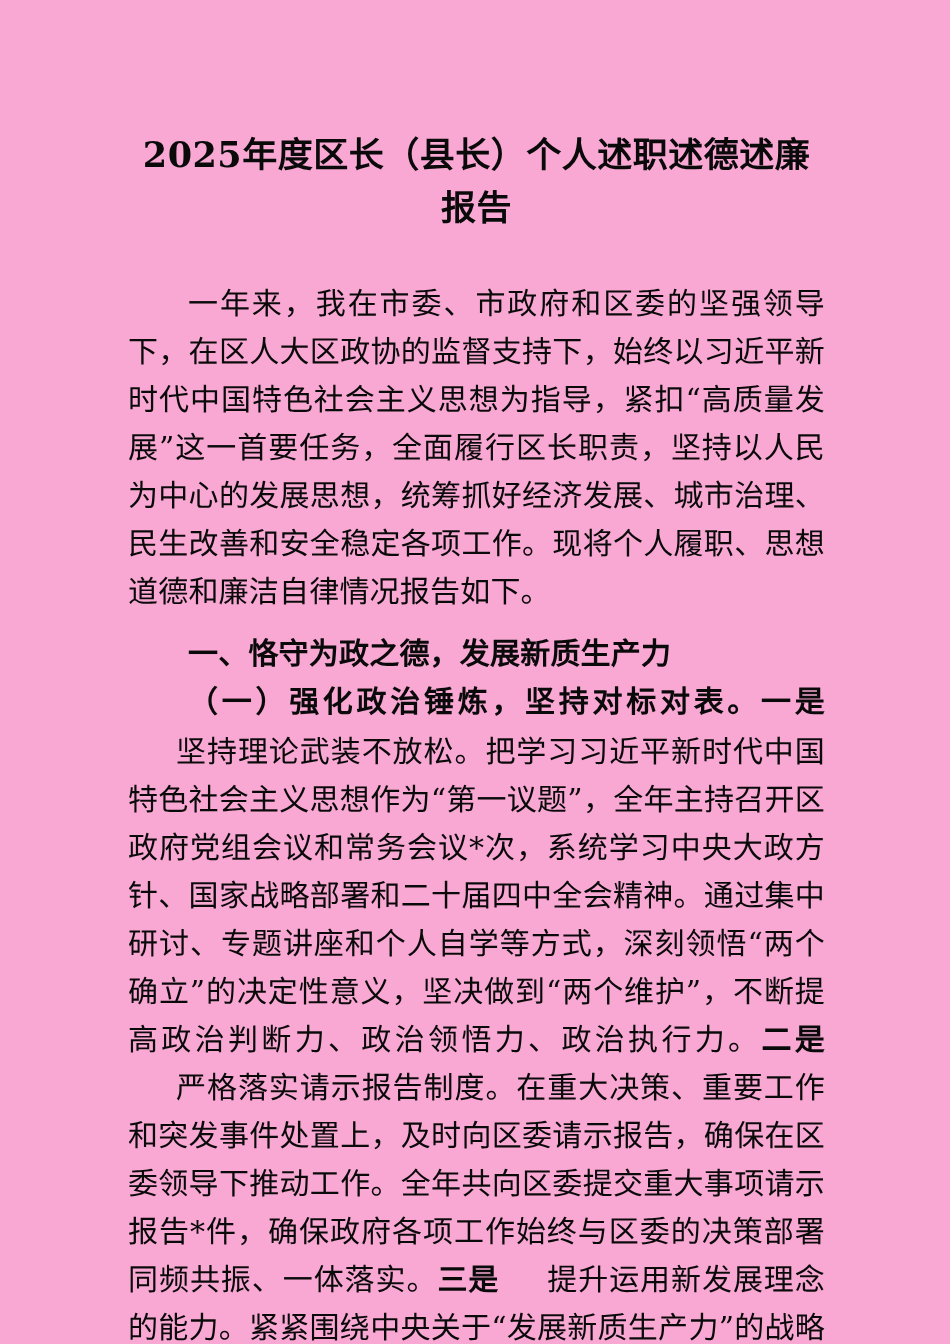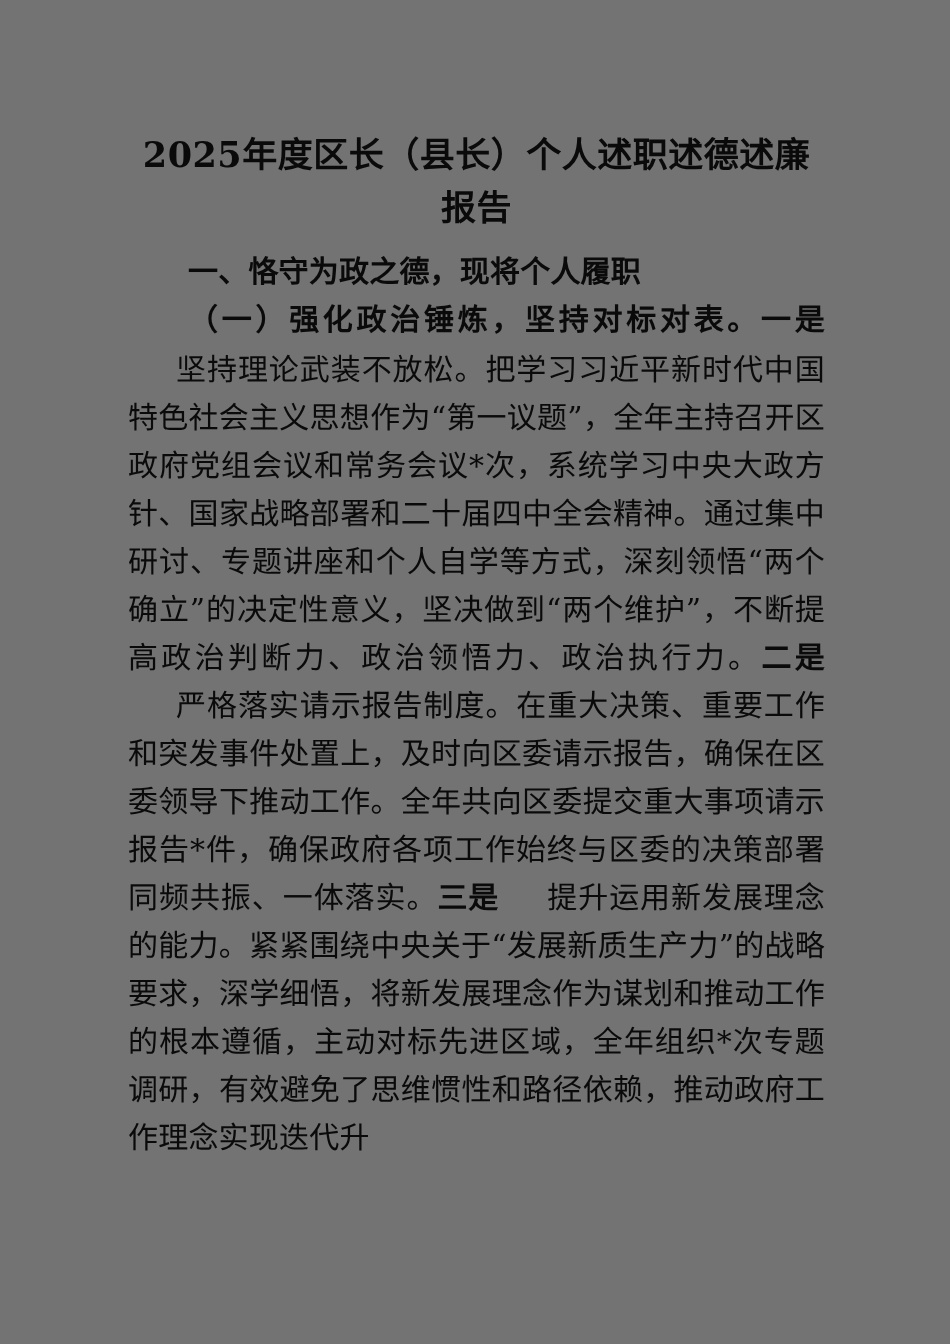--- a/index.html
+++ b/index.html
@@ -6,21 +6,21 @@
   html, body {
     margin: 0;
     padding: 0;
     background: #ffffff;
   }
 
   .page {
     position: relative;
     width: 950px;
     height: 1344px;
-    background: #737373;
+    background: #f9a8d4;
     overflow: hidden;
     box-sizing: border-box;
     
     font-family: "DejaVu Serif", "Liberation Serif", serif;
     color: #0a0a0a;
   }
 
   .content {
     position: absolute;
     left: 128px;
@@ -95,21 +95,22 @@
   }
 </style>
 </head>
 <body>
 
 <div class="page">
   <div class="content">
 
     <h1 class="doc-title">2025年度区长（县长）个人述职述德述廉报告</h1>
 
+    <p class="para indent para-spacer-top">一年来，我在市委、市政府和区委的坚强领导下，在区人大区政协的监督支持下，始终以习近平新时代中国特色社会主义思想为指导，紧扣“高质量发展”这一首要任务，全面履行区长职责，坚持以人民为中心的发展思想，统筹抓好经济发展、城市治理、民生改善和安全稳定各项工作。现将个人履职、思想道德和廉洁自律情况报告如下。</p>
 
     <div class="heading-gap"></div>
 
-    <h2 class="section-heading">一、恪守为政之德，现将个人履职</h2>
+    <h2 class="section-heading">一、恪守为政之德，发展新质生产力</h2>
 
     <p class="para indent"><span class="lead">（一）强化政治锤炼，坚持对标对表。</span><span class="b">一是</span><span class="n">坚持理论武装不放松。把学习习近平新时代中国特色社会主义思想作为“第一议题”，全年主持召开区政府党组会议和常务会议*次，系统学习中央大政方针、国家战略部署和二十届四中全会精神。通过集中研讨、专题讲座和个人自学等方式，深刻领悟“两个确立”的决定性意义，坚决做到“两个维护”，不断提高政治判断力、政治领悟力、政治执行力。</span><span class="b">二是</span><span class="n">严格落实请示报告制度。在重大决策、重要工作和突发事件处置上，及时向区委请示报告，确保在区委领导下推动工作。全年共向区委提交重大事项请示报告*件，确保政府各项工作始终与区委的决策部署同频共振、一体落实。</span><span class="b">三是</span><span class="n">提升运用新发展理念的能力。紧紧围绕中央关于“发展新质生产力”的战略要求，深学细悟，将新发展理念作为谋划和推动工作的根本遵循，主动对标先进区域，全年组织*次专题调研，有效避免了思维惯性和路径依赖，推动政府工作理念实现迭代升</span></p>
 
   </div>
 </div>
 
 </body></html>

